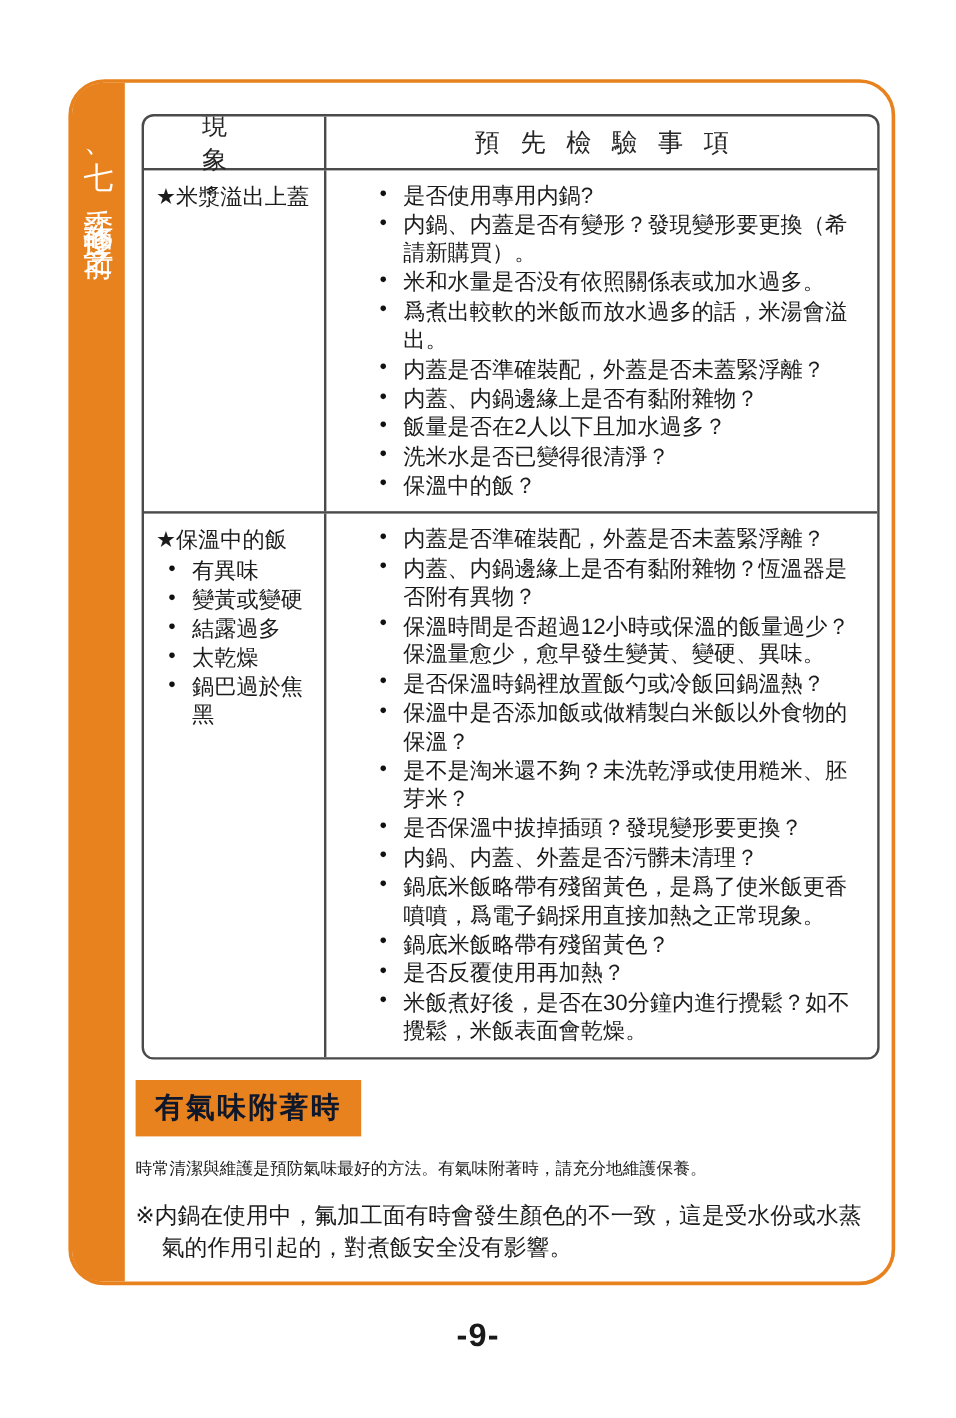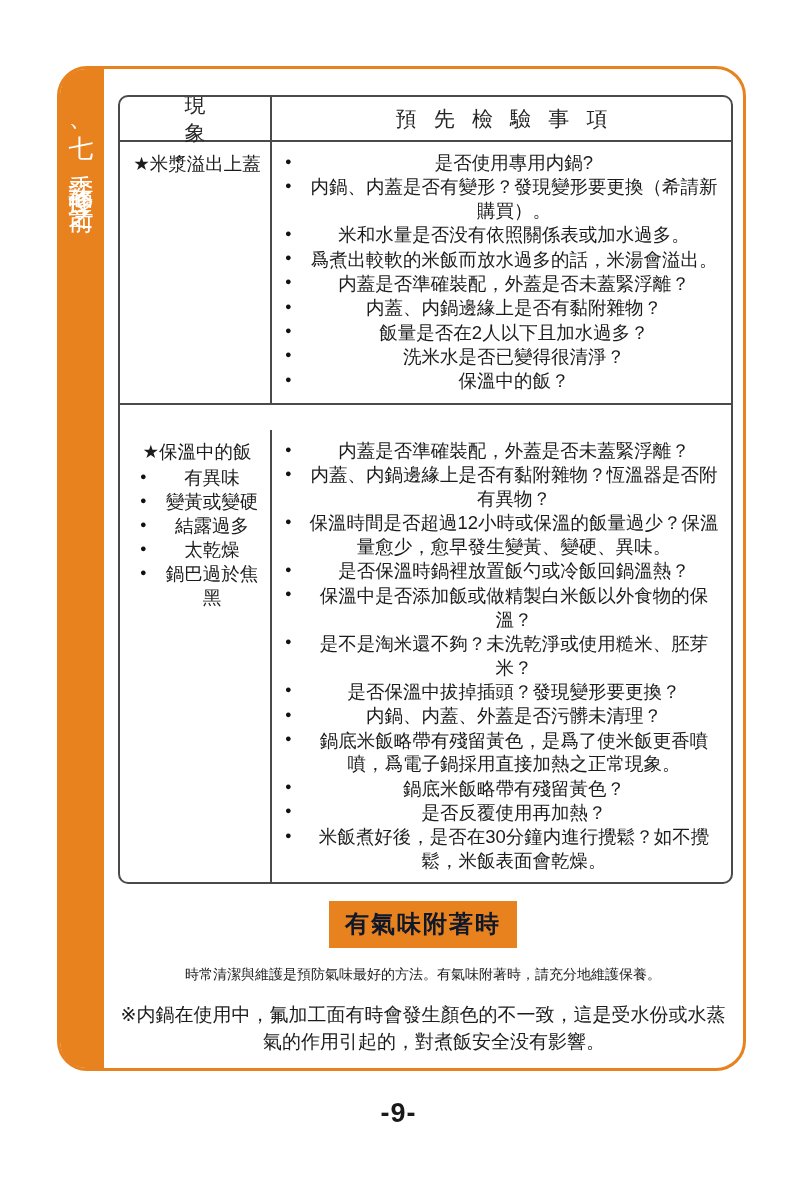--- a/index.html
+++ b/index.html
@@ -28,38 +28,39 @@
     border-radius:26px 0 0 26px;
     position:relative;
   }
   .sidebar-title{
     position:absolute;top:46px;left:50%;transform:translateX(-50%);
     writing-mode:vertical-rl;text-orientation:upright;
     color:#fff;font-size:25px;letter-spacing:7px;font-weight:400;
     white-space:nowrap;
   }
   .content{
-    flex:1;padding:26px 10px 0 14px;text-align:center;
+    flex:1;padding:26px 10px 0 14px;
   }
   
   .ttable{
     border:2px solid var(--table-border);
     border-radius:10px;
     overflow:hidden;
     width:100%;
   }
   .trow-head{
     display:flex;height:45px;
     border-bottom:2px solid var(--table-border);
   }
   .trow{
     display:flex;
     border-bottom:2px solid var(--table-border);
-  }
-  .trow:last-child{border-bottom:none;margin-top:25px;}
+    gap:31px;
+  }
+  .trow:last-child{border-bottom:none;}
   .th{
     display:flex;align-items:center;justify-content:center;
     font-size:21px;color:#262626;
   }
   .th-left{width:152px;border-right:2px solid var(--table-border);letter-spacing:2.3em;padding-left:2.3em;}
   .th-right{flex:1;letter-spacing:0.82em;padding-left:0.82em;}
   .td-left{
     width:152px;border-right:2px solid var(--table-border);
     padding:10px 6px 10px 10px;
     font-size:18.5px;line-height:24px;

